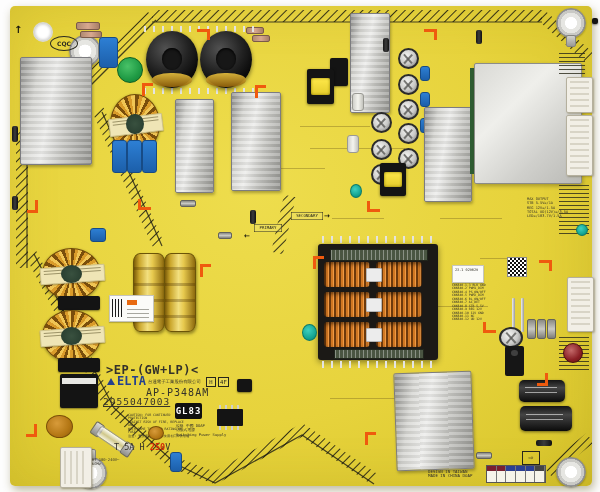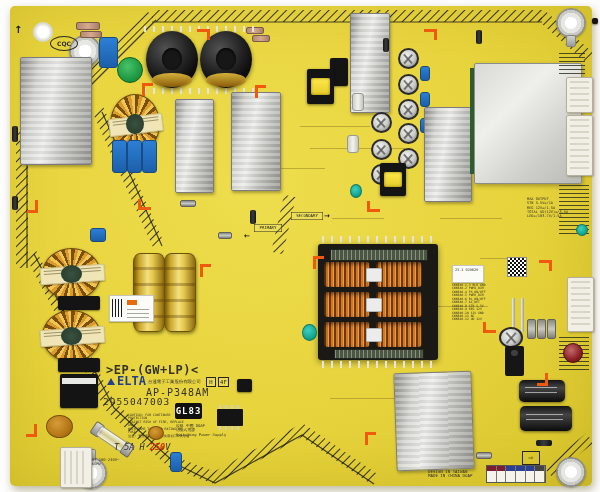--- a/index.html
+++ b/index.html
@@ -336,39 +336,39 @@
 
   <div class="a txt" style="left:96px;top:358px;font-size:12px;font-weight:bold;letter-spacing:.5px;">&gt;EP-(GW+LP)&lt;</div>
   <div class="a" style="left:97px;top:371px;height:9px;display:flex;align-items:center;gap:2px;">
     <span style="width:0;height:0;border-left:4px solid transparent;border-right:4px solid transparent;border-bottom:7px solid #23408e;"></span>
     <span class="txt" style="font-size:12px;font-weight:bold;color:#23408e;">ELTA</span>
     <span class="txt" style="font-size:8px;transform:scale(.55);transform-origin:0 60%;width:96px;white-space:nowrap;">台達電子工業股份有限公司</span>
     <span class="boxlbl" style="width:8px;height:8px;font-size:5.5px;line-height:8px;margin-left:-40px;">H</span>
     <span class="boxlbl" style="width:9px;height:8px;font-size:5.5px;line-height:8px;">4F</span>
   </div>
   <div class="a txt" style="left:93px;top:381px;font-size:10px;letter-spacing:1px;margin-left:43px;">AP-P348AM</div>
-  <div class="a txt" style="left:93px;top:391px;font-size:9.5px;letter-spacing:1px;">2955047003</div>
+  <div class="a txt" style="left:93px;top:391px;font-size:9.5px;letter-spacing:1px;text-decoration:underline;">2955047003</div>
   <div class="a badge" style="left:165px;top:397px;width:27px;height:16px;font-size:9px;">GL83</div>
   <div class="a sc txt" style="left:166px;top:418px;width:120px;font-size:7.6px;">規格 中國 DOAP
 切換式電源
 Switching Power Supply</div>
   <div class="a ic8" style="left:207px;top:403px;width:26px;height:17px;"></div>
   <div class="a icb" style="left:227px;top:373px;width:15px;height:13px;"></div>
 
   <div class="a disc amber" style="left:36px;top:409px;width:25px;height:21px;"></div>
   <div class="a" style="left:80px;top:418px;width:44px;height:28px;transform:rotate(34deg);">
     <div class="a fc" style="left:0;top:8px;width:8px;height:12px;"></div>
     <div class="a fgl" style="left:6px;top:9px;width:32px;height:10px;"></div>
     <div class="a fc" style="left:36px;top:8px;width:8px;height:12px;"></div>
   </div>
   <div class="a sc txt" style="left:118px;top:407px;width:124px;font-size:6.4px;">CAUTION: FOR CONTINUED PROTECTION
 AGAINST RISK OF FIRE, REPLACE ONLY
 WITH SAME TYPE AND RATING OF FUSE
 注意: 更換保險絲時只能使用相同型號規格</div>
-  <div class="a txt" style="left:104px;top:437px;font-size:8.5px;font-style:italic;"><span>T 5A H </span><span style="color:#d42b08;font-weight:bold;">250</span><span>V</span></div>
+  <div class="a txt" style="left:104px;top:437px;font-size:8.5px;"><span>T 5A H </span><span style="color:#d42b08;font-weight:bold;">250</span><span>V</span></div>
   <div class="a sc txt" style="left:75px;top:452px;width:100px;font-size:7.6px;">INPUT 100-240V~
 50-60Hz</div>
   <div class="a conn h" style="left:50px;top:441px;width:30px;height:39px;"></div>
   <div class="a cap-bl" style="left:160px;top:446px;width:10px;height:18px;"></div>
   <div class="a disc amber" style="left:138px;top:420px;width:14px;height:12px;"></div>
 
   <div class="a oL" style="left:132px;top:77px;"></div>
   <div class="a oL" style="left:188px;top:22px;transform:rotate(90deg);"></div>
   <div class="a oL" style="left:245px;top:79px;"></div>
   <div class="a oL" style="left:17px;top:194px;transform:rotate(180deg);"></div>

